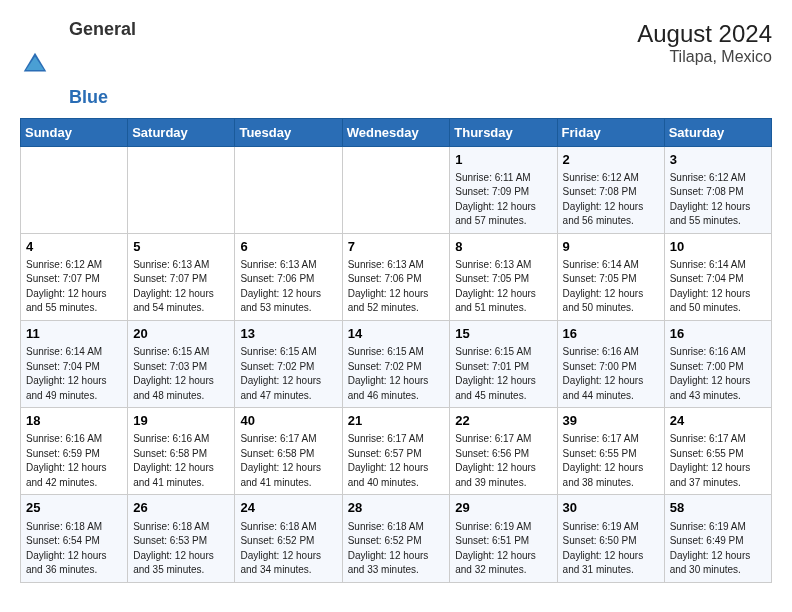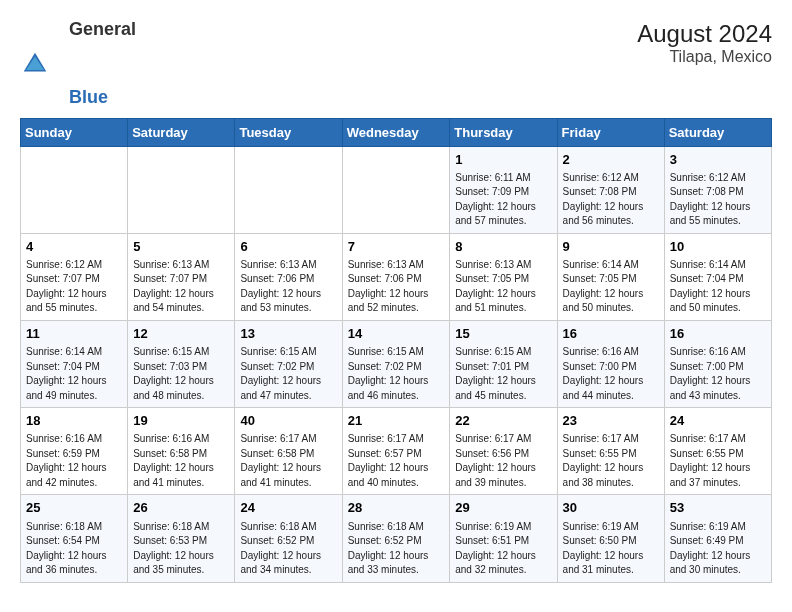--- a/index.html
+++ b/index.html
@@ -210,21 +210,21 @@
       </tr>
       <tr>
         <td>
           <span class="day-number">11</span>
           <div class="cell-content" style="white-space: pre-line;">Sunrise: 6:14 AM
 Sunset: 7:04 PM
 Daylight: 12 hours
 and 49 minutes.</div>
         </td>
         <td>
-          <span class="day-number">12</span>
+          <span class="day-number">20</span>
           <div class="cell-content" style="white-space: pre-line;">Sunrise: 6:15 AM
 Sunset: 7:03 PM
 Daylight: 12 hours
 and 48 minutes.</div>
         </td>
         <td>
           <span class="day-number">13</span>
           <div class="cell-content" style="white-space: pre-line;">Sunrise: 6:15 AM
 Sunset: 7:02 PM
 Daylight: 12 hours
@@ -289,21 +289,21 @@
 and 40 minutes.</div>
         </td>
         <td>
           <span class="day-number">22</span>
           <div class="cell-content" style="white-space: pre-line;">Sunrise: 6:17 AM
 Sunset: 6:56 PM
 Daylight: 12 hours
 and 39 minutes.</div>
         </td>
         <td>
-          <span class="day-number">23</span>
+          <span class="day-number">39</span>
           <div class="cell-content" style="white-space: pre-line;">Sunrise: 6:17 AM
 Sunset: 6:55 PM
 Daylight: 12 hours
 and 38 minutes.</div>
         </td>
         <td>
           <span class="day-number">24</span>
           <div class="cell-content" style="white-space: pre-line;">Sunrise: 6:17 AM
 Sunset: 6:55 PM
 Daylight: 12 hours
@@ -347,21 +347,21 @@
 and 32 minutes.</div>
         </td>
         <td>
           <span class="day-number">30</span>
           <div class="cell-content" style="white-space: pre-line;">Sunrise: 6:19 AM
 Sunset: 6:50 PM
 Daylight: 12 hours
 and 31 minutes.</div>
         </td>
         <td>
-          <span class="day-number">53</span>
+          <span class="day-number">58</span>
           <div class="cell-content" style="white-space: pre-line;">Sunrise: 6:19 AM
 Sunset: 6:49 PM
 Daylight: 12 hours
 and 30 minutes.</div>
         </td>
       </tr>
     </tbody>
 </table>
 
 </body></html>

